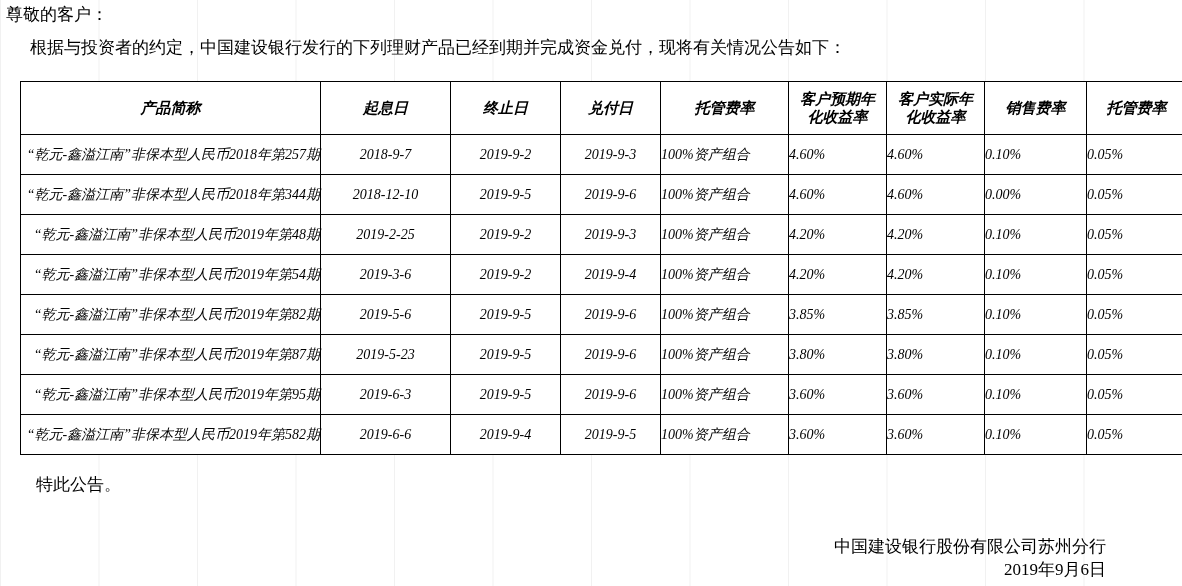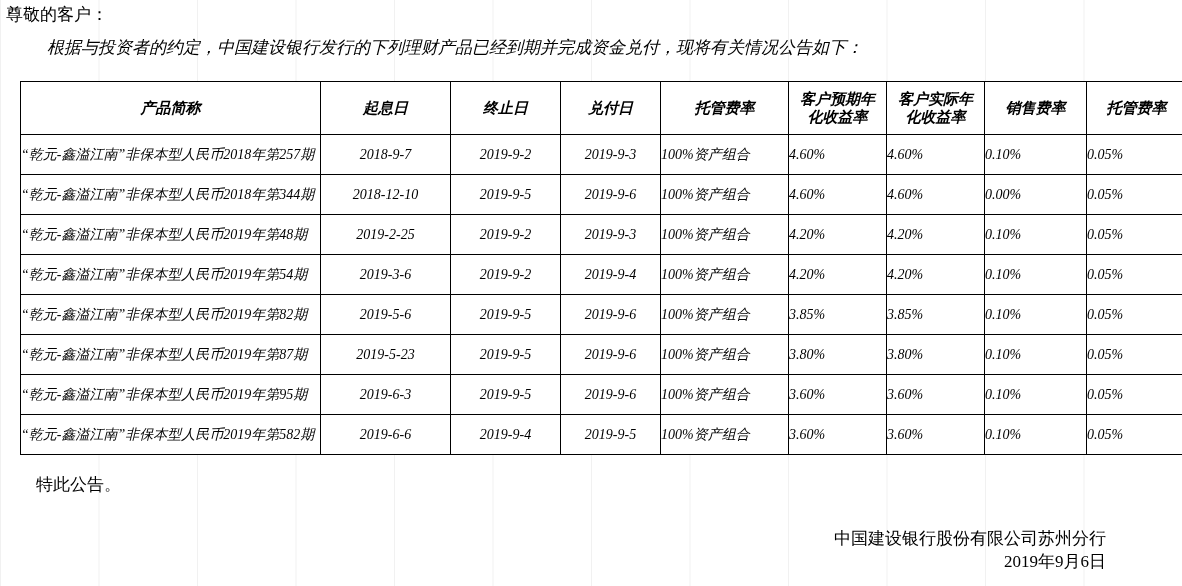--- a/index.html
+++ b/index.html
@@ -39,23 +39,22 @@
   }
   .salutation {
     font-size: 17px;
     line-height: 1.1;
     padding: 6px 0 0 6px;
     white-space: nowrap;
   }
   .intro {
     font-size: 17px;
     line-height: 1.1;
-    padding: 14px 0 0 47px;
-    white-space: nowrap;
-    font-style: italic;
+    padding: 14px 0 0 30px;
+    white-space: nowrap;
   }
   table.data {
     border-collapse: collapse;
     margin: 24px 0 0 20px;
     width: 1166px;
     table-layout: fixed;
     background: #ffffff;
     font-style: italic;
   }
   table.data th, table.data td {
@@ -70,42 +69,42 @@
     height: 52px;
     line-height: 1.25;
     font-size: 15px;
     vertical-align: middle;
   }
   table.data td {
     height: 39px;
     vertical-align: middle;
   }
   td.name {
-    text-align: left;
+    text-align: right;
     padding-left: 8px;
     font-size: 13px;
     white-space: nowrap;
   }
   td.num {
     text-align: center;
     padding-right: 10px;
     font-size: 14px;
   }
   td.ctr {
     text-align: left;
     font-size: 14px;
   }
   .footer-note {
     font-size: 17px;
     padding: 18px 0 0 36px;
   }
   .sign-block {
     position: absolute;
     right: 8px;
-    bottom: 12px;
+    bottom: 4px;
     text-align: right;
     z-index: 2;
   }
   .sign-company {
     font-size: 17px;
     line-height: 1.35;
     white-space: nowrap;
   }
   .sign-date {
     font-size: 17px;

